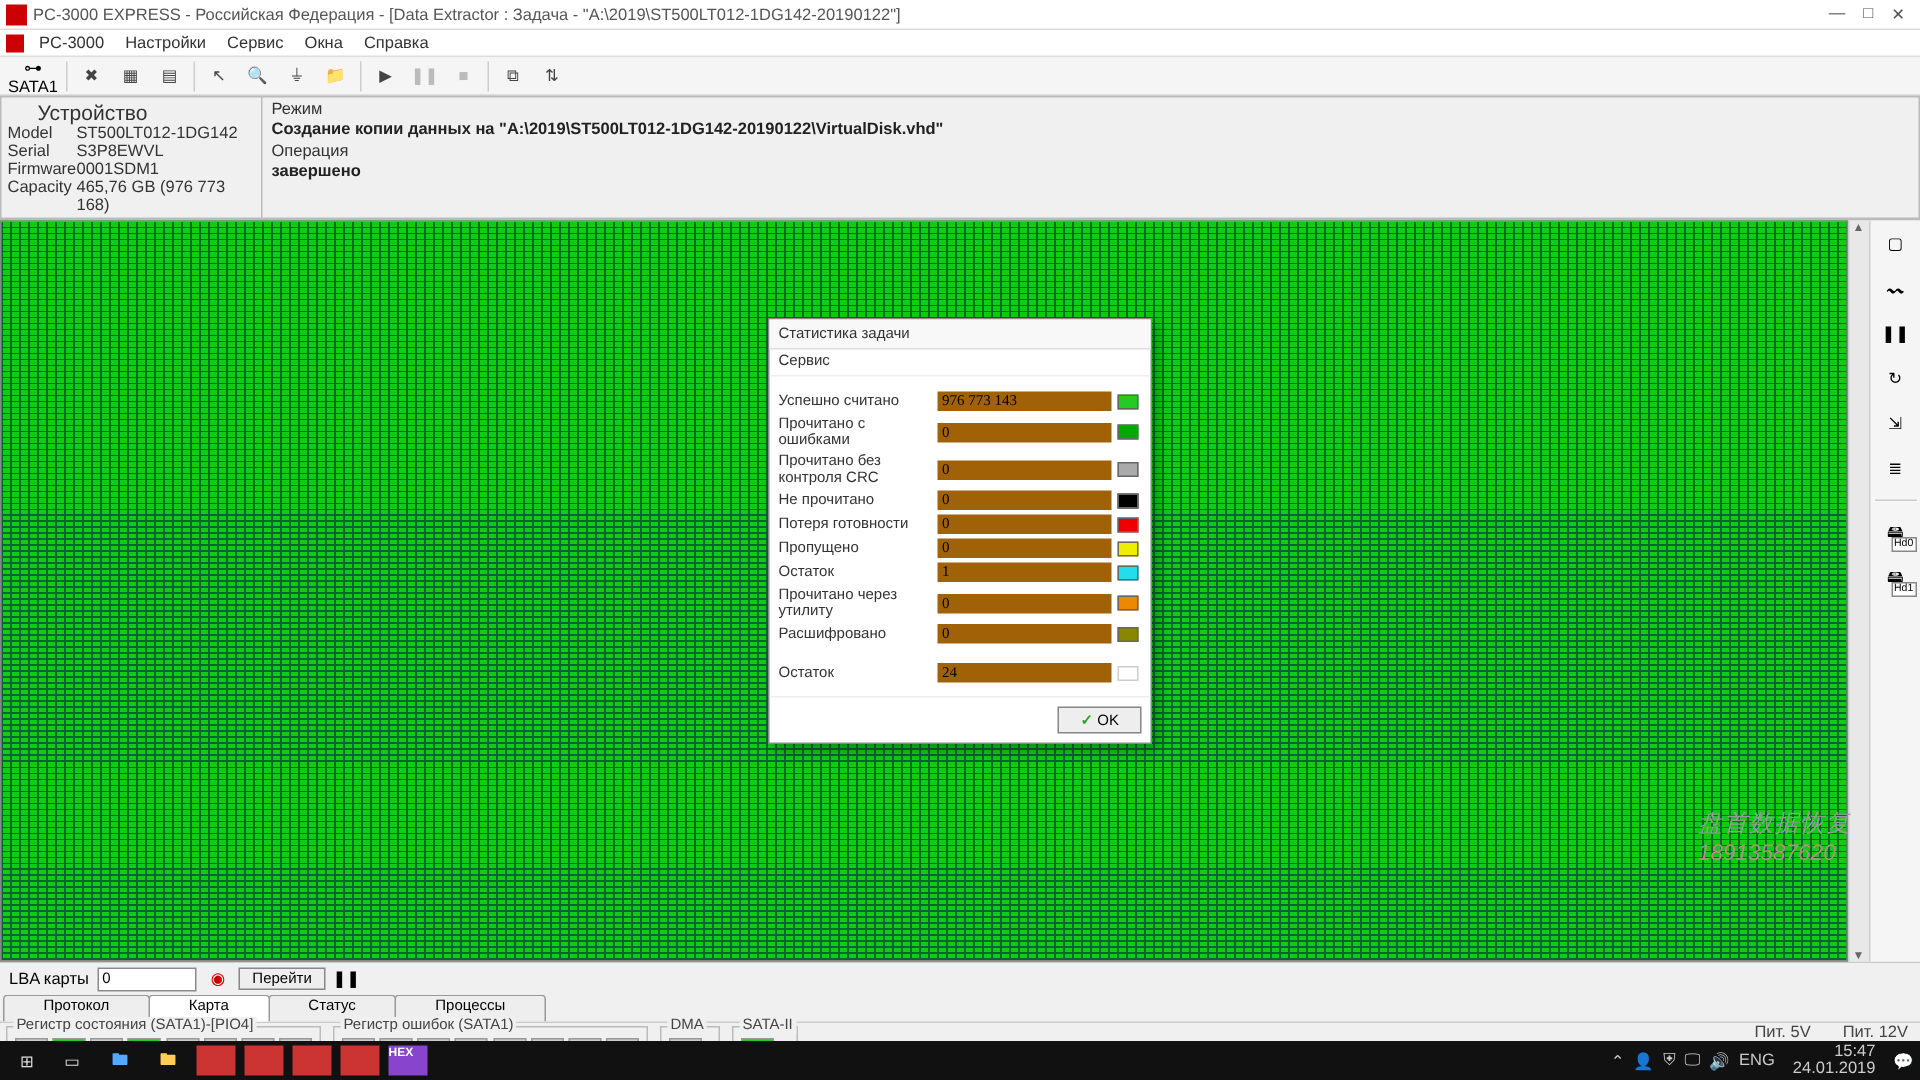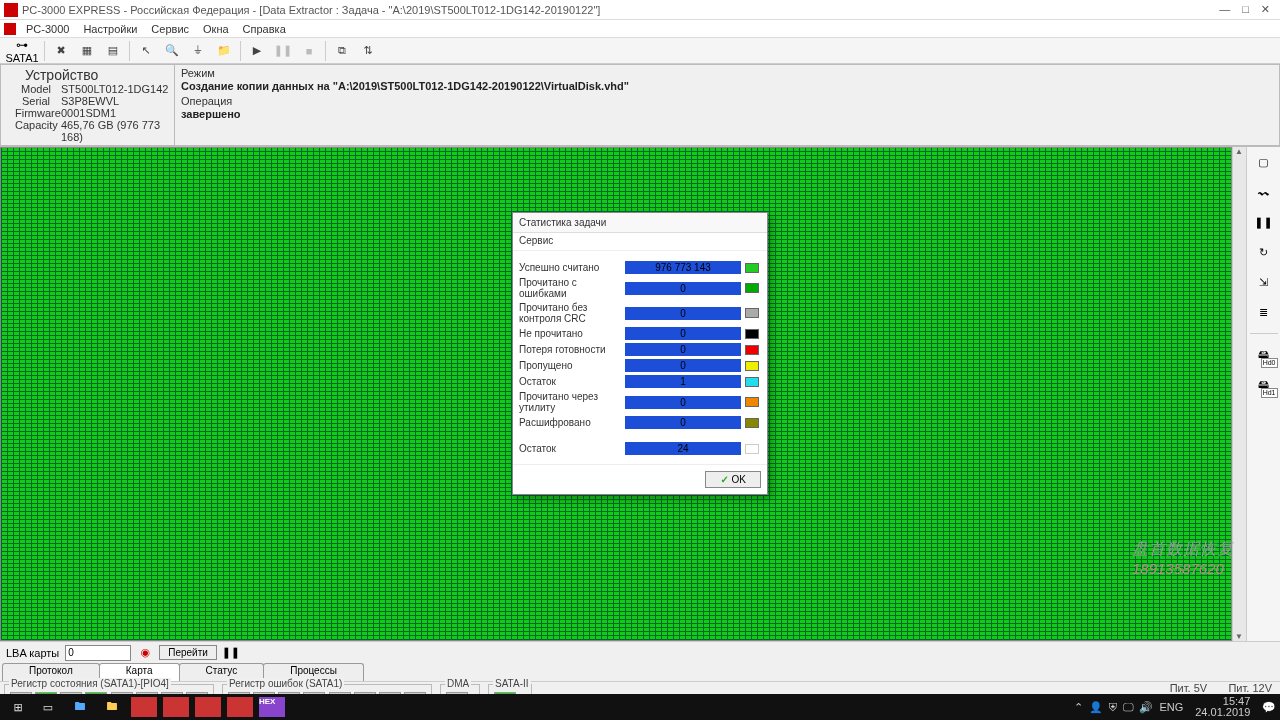--- a/index.html
+++ b/index.html
@@ -17,21 +17,21 @@
 
 .toolbar { height: 26px; background: #f5f5f5; border-bottom: 1px solid #ccc; display: flex; align-items: center; padding: 0 4px; gap: 2px; }
 .toolbar .tbtn { width: 24px; height: 22px; display: flex; align-items: center; justify-content: center; cursor: pointer; color: #444; }
 .toolbar .sep { width: 1px; height: 20px; background: #ccc; margin: 0 2px; }
 .toolbar .sata-btn { width: 36px; height: 22px; display:flex; flex-direction:column; align-items:center; justify-content:center; font-size:8px; }
 
 .info-panel { display: flex; border-bottom: 1px solid #bbb; background: #f0f0f0; min-height: 52px; }
 .info-left { width: 174px; border: 1px solid #bbb; border-right: none; padding: 2px 4px; font-size: 10px; }
 .info-left .hdr { font-size: 14px; color: #333; margin-left: 20px; }
 .info-left .row { display: flex; }
-.info-left .lbl { width: 46px; text-align: center; padding-right: 4px; color: #333; margin-left: 10px; }
+.info-left .lbl { width: 46px; text-align: left; padding-right: 4px; color: #333; }
 .info-left .val { color: #333; }
 .info-right { flex: 1; border: 1px solid #bbb; padding: 2px 6px; font-size: 10px; }
 .info-right .hdr { color: #333; }
 .info-right .val { font-weight: bold; color: #222; padding: 1px 0 3px 0; }
 
 .sector-area { position: relative; height: 494px; display: flex; }
 .sector-map { flex: 1; background: #0a0; position: relative; 
   background-image: repeating-linear-gradient(0deg, #063 0 1px, transparent 1px 4px),
                     repeating-linear-gradient(90deg, #063 0 1px, transparent 1px 6px),
                     linear-gradient(#1c1, #1c1);
@@ -77,21 +77,21 @@
 .taskbar .tb-purple { background:#84c; width:26px; height:20px; color:#fff; font-size:8px; font-weight:bold; }
 .taskbar .tray { margin-left:auto; display:flex; align-items:center; gap:6px; font-size:10px; color:#ccc; }
 .taskbar .clock { text-align:right; line-height:11px; font-size:10px; padding: 0 6px; }
 
 .dialog { position: absolute; left: 512px; top: 212px; width: 256px; background: #fff; border: 1px solid #888; box-shadow: 4px 4px 8px rgba(0,0,0,0.3); }
 .dialog .dtitle { padding: 4px 6px; font-size: 10px; border-bottom: 1px solid #ddd; color: #333; background: #f8f8f8; }
 .dialog .dmenu { padding: 2px 6px 4px 6px; font-size: 10px; color: #333; border-bottom: 1px solid #eee; }
 .dialog .dbody { padding: 10px 6px 6px 6px; }
 .stat-row { display: flex; align-items: center; margin-bottom: 3px; }
 .stat-row .sl { width: 106px; font-size: 10px; color: #333; }
-.stat-row .sv { width: 116px; background: #1d4ed8; text-align: center; padding: 1px 3px; font-size: 10px; }
+.stat-row .sv { width: 116px; background: #a16207; text-align: left; padding: 1px 3px; font-size: 10px; font-family: Liberation Serif, serif; }
 .stat-row .sc { width: 14px; height: 10px; margin-left: 4px; border: 1px solid #666; }
 .dialog .dbtns { padding: 6px; text-align: right; border-top: 1px solid #eee; }
 .dialog .ok-btn { padding: 2px 14px; border: 1px solid #888; background: #eee; cursor: pointer; font-size: 10px; }
 .dialog .ok-btn::before { content:"✓ "; color: #2a2; font-weight:bold; }
 </style>
 </head>
 <body>
 
 <div class="titlebar">
   <div class="app-icon"></div>

